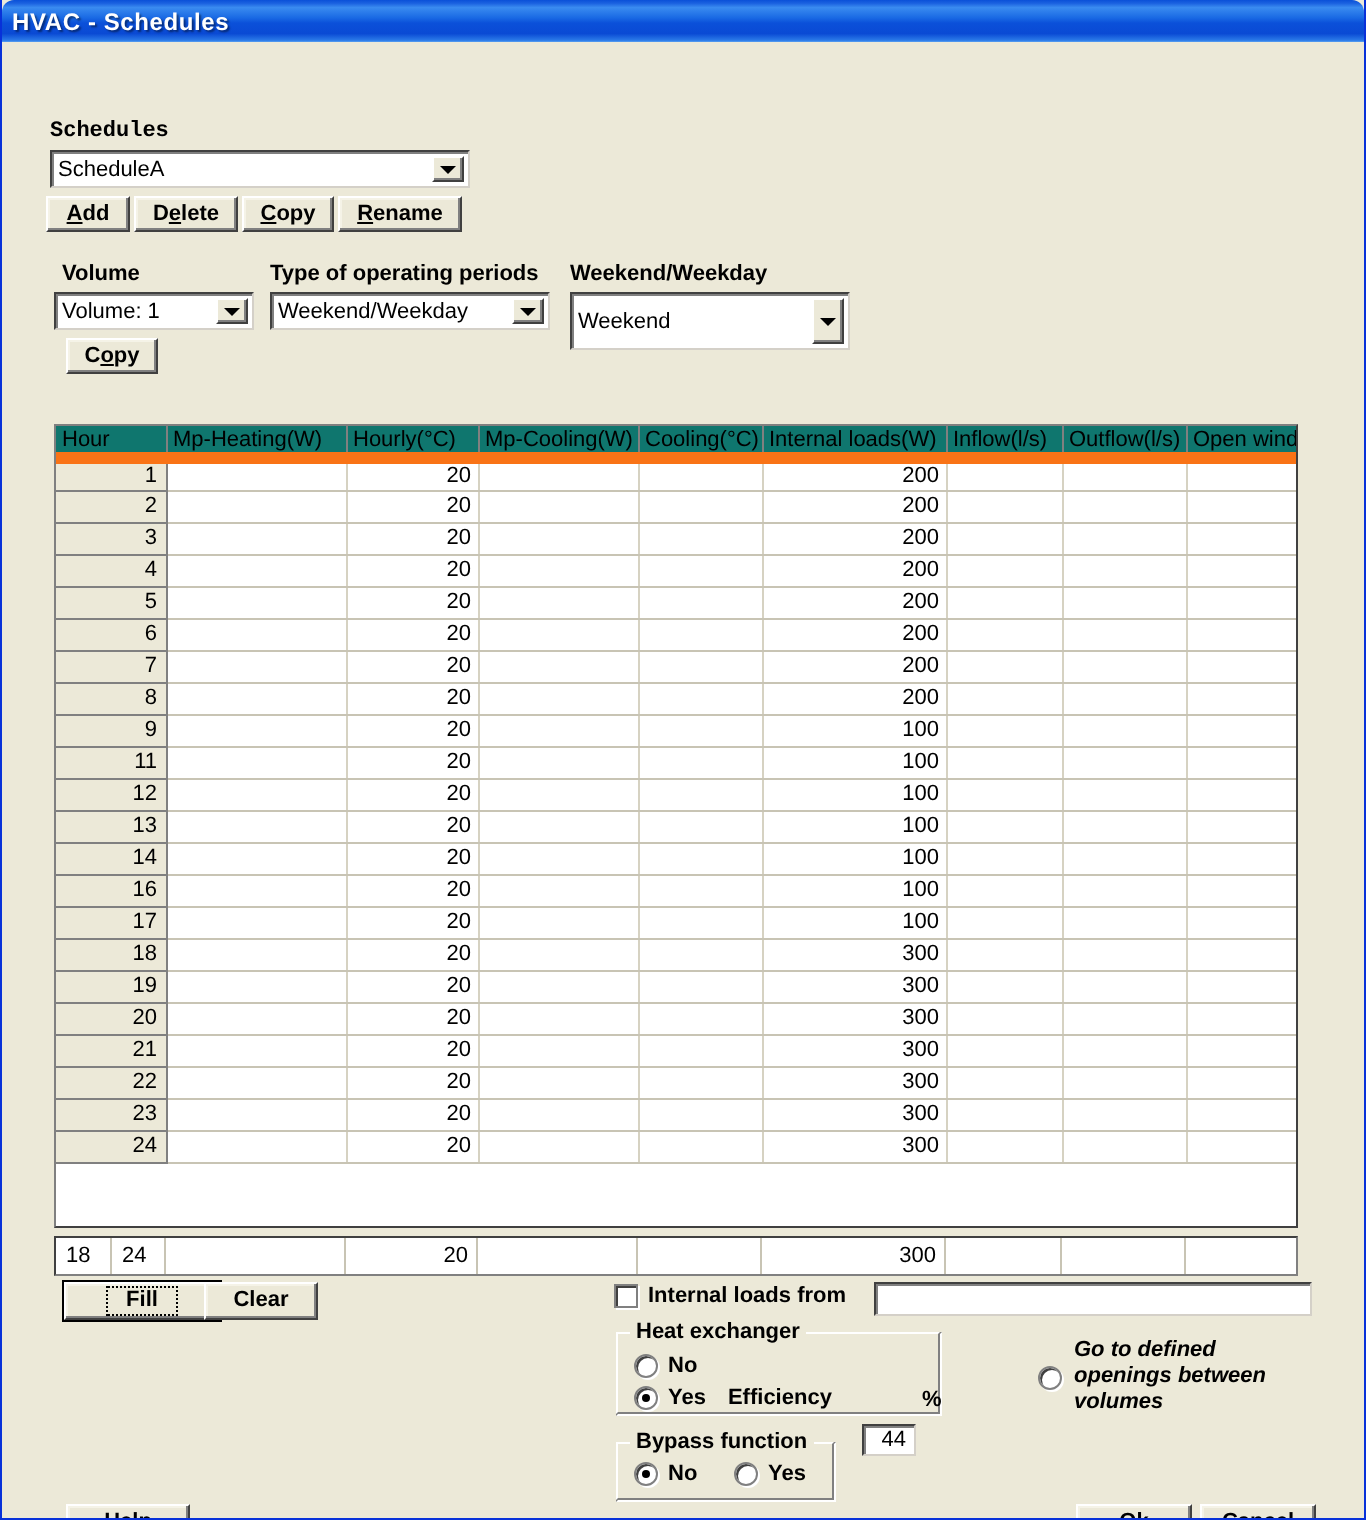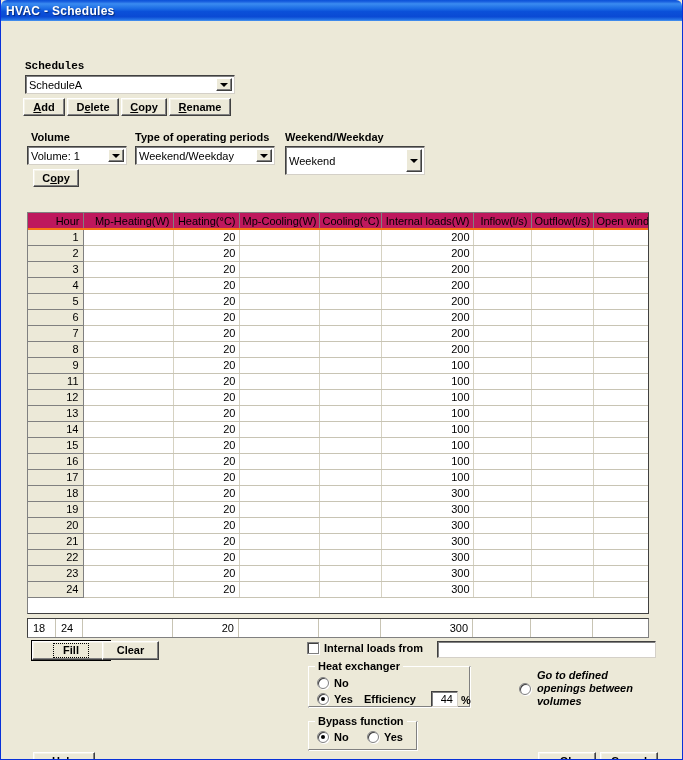--- a/index.html
+++ b/index.html
@@ -135,49 +135,49 @@
     border-right-color: #d4d0c8;
     border-bottom-color: #d4d0c8;
     box-shadow: inset 1px 1px 0 #808080;
     font-size: 11px;
     color: #000;
     display: flex;
     align-items: center;
     padding: 0 2px;
     overflow: hidden;
   }
-  .tbox.right { justify-content: flex-end; padding-right: 4px; }
+  .tbox.right { justify-content: flex-end; padding-right: 4px; margin-top: 21px; }
 
   
   #grid-wrap {
     position: absolute;
     left: 26px; top: 191px;
     width: 622px; height: 402px;
     border: 1px solid #808080;
     border-right-color: #404040;
     border-bottom-color: #404040;
     background: #ffffff;
     overflow: hidden;
   }
   table.grid {
     border-collapse: collapse;
     width: 100%;
     table-layout: fixed;
     font-size: 11px;
   }
   table.grid th {
-    background: #be185d;
+    background: #0f766e;
     border-right: 1px solid #808080;
-    border-bottom: 2px solid #f97316;
+    border-bottom: 6px solid #f97316;
     font-weight: normal;
     font-size: 11px;
     color: #000;
     height: 16px;
     padding: 0 3px;
-    text-align: right;
+    text-align: left;
     white-space: nowrap;
     overflow: hidden;
   }
   table.grid td {
     border-right: 1px solid #d6d2c2;
     border-bottom: 1px solid #c8c4b4;
     height: 16px;
     padding: 0 3px;
     text-align: right;
     color: #000;
@@ -357,21 +357,21 @@
             <col style="width:62px">
             <col style="width:92px">
           <col style="width:58px">
             <col style="width:62px">
             <col style="width:55px">
         </colgroup>
         <thead>
           <tr>
             <th>Hour</th>
             <th>Mp-Heating(W)</th>
-            <th>Heating(°C)</th>
+            <th>Hourly(°C)</th>
             <th>Mp-Cooling(W)</th>
             <th>Cooling(°C)</th>
             <th>Internal loads(W)</th>
             <th>Inflow(l/s)</th>
             <th>Outflow(l/s)</th>
             <th>Open window(%)</th>
           </tr>
         </thead>
         <tbody id="grid-body">
             <tr>
@@ -501,31 +501,20 @@
               <td>20</td>
               <td></td>
               <td></td>
               <td>100</td>
               <td></td>
               <td></td>
               <td></td>
             </tr>
             <tr>
               <td class="hourcell">14</td>
-              <td></td>
-              <td>20</td>
-              <td></td>
-              <td></td>
-              <td>100</td>
-              <td></td>
-              <td></td>
-              <td></td>
-            </tr>
-            <tr>
-              <td class="hourcell">15</td>
               <td></td>
               <td>20</td>
               <td></td>
               <td></td>
               <td>100</td>
               <td></td>
               <td></td>
               <td></td>
             </tr>
             <tr>

